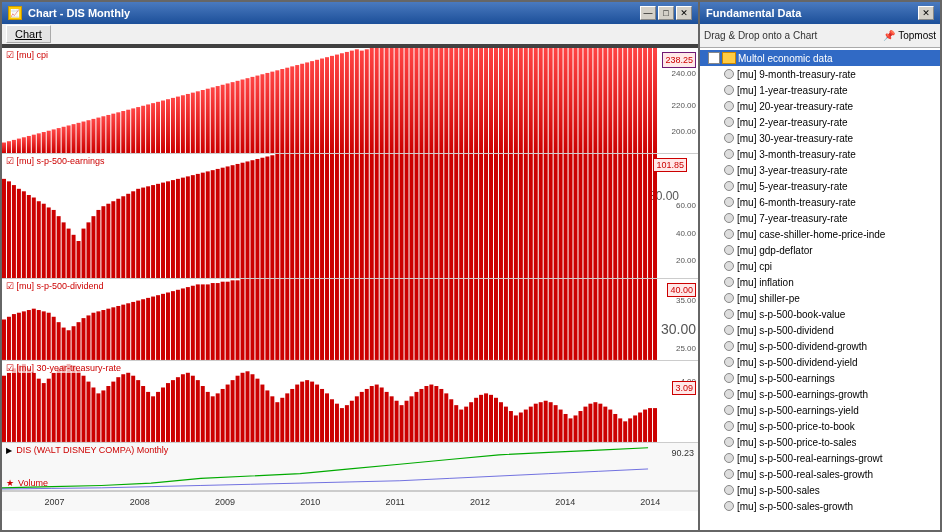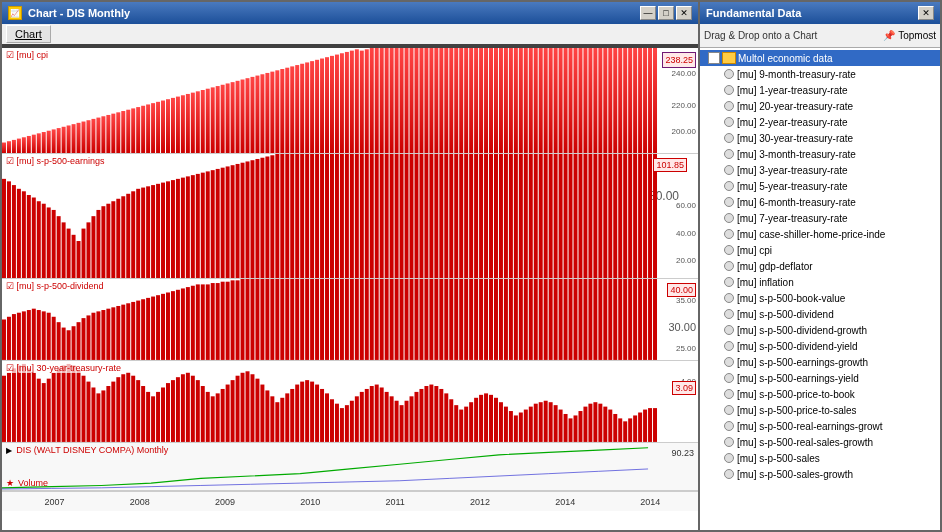--- a/index.html
+++ b/index.html
@@ -604,21 +604,21 @@
           <rect x="650" y="0" width="4" height="100"></rect>
             <rect x="655" y="0" width="4" height="100"></rect>
         </g>
       </svg>
     </div>
 
     <div class="chart-panel" style="height:17%; background:#fff; position:relative; border-bottom:1px solid #ccc;">
       <span class="panel-label" style="position:absolute;top:2px;left:4px;font-size:9px;color:#cc0000;z-index:2;">☑ [mu] s-p-500-dividend</span>
       <span style="position:absolute;right:2px;top:4px;font-size:9px;color:#cc0000;background:#ffe8e8;border:1px solid #cc0000;padding:1px 2px;z-index:2;">40.00</span>
       <span style="position:absolute;right:2px;top:20%;font-size:8px;color:#555;">35.00</span>
-      <span style="position:absolute;right:2px;top:52%;font-size:11px;color:#555;">30.00</span>
+      <span style="position:absolute;right:2px;top:52%;font-size:14px;color:#555;">30.00</span>
       <span style="position:absolute;right:2px;top:80%;font-size:8px;color:#555;text-align:center;">25.00</span>
       <svg style="position:absolute;left:0;top:0;right:40px;bottom:0;width:calc(100% - 40px);height:100%;" viewBox="0 0 660 60" preserveAspectRatio="none">
         <g fill="#cc0000">
 
           <rect x="0" y="30" width="4" height="30"></rect>
             <rect x="5" y="28" width="4" height="32"></rect>
           <rect x="10" y="26" width="4" height="34"></rect>
             <rect x="15" y="25" width="4" height="35"></rect>
           <rect x="20" y="24" width="4" height="36"></rect>
             <rect x="25" y="23" width="4" height="37"></rect>
@@ -1004,55 +1004,65 @@
     <span class="item-label">[mu] 7-year-treasury-rate</span>
   </div>
         <div class="tree-item">
     <span style="width:20px;display:inline-block;"></span>
     <div class="circle-icon"></div>
     <span class="item-label">[mu] case-shiller-home-price-inde</span>
   </div>
         <div class="tree-item">
     <span style="width:20px;display:inline-block;"></span>
     <div class="circle-icon"></div>
+    <span class="item-label">[mu] gdp-deflator</span>
+  </div>
+        <div class="tree-item">
+    <span style="width:20px;display:inline-block;"></span>
+    <div class="circle-icon"></div>
     <span class="item-label">[mu] cpi</span>
   </div>
         <div class="tree-item">
     <span style="width:20px;display:inline-block;"></span>
     <div class="circle-icon"></div>
-    <span class="item-label">[mu] gdp-deflator</span>
-  </div>
-        <div class="tree-item">
-    <span style="width:20px;display:inline-block;"></span>
-    <div class="circle-icon"></div>
     <span class="item-label">[mu] inflation</span>
   </div>
         <div class="tree-item">
     <span style="width:20px;display:inline-block;"></span>
     <div class="circle-icon"></div>
+    <span class="item-label">[mu] shiller-pe</span>
+  </div>
+        <div class="tree-item">
+    <span style="width:20px;display:inline-block;"></span>
+    <div class="circle-icon"></div>
     <span class="item-label">[mu] s-p-500-book-value</span>
   </div>
         <div class="tree-item">
     <span style="width:20px;display:inline-block;"></span>
     <div class="circle-icon"></div>
     <span class="item-label">[mu] s-p-500-dividend</span>
   </div>
         <div class="tree-item">
     <span style="width:20px;display:inline-block;"></span>
     <div class="circle-icon"></div>
     <span class="item-label">[mu] s-p-500-dividend-growth</span>
   </div>
         <div class="tree-item">
     <span style="width:20px;display:inline-block;"></span>
     <div class="circle-icon"></div>
     <span class="item-label">[mu] s-p-500-dividend-yield</span>
   </div>
         <div class="tree-item">
     <span style="width:20px;display:inline-block;"></span>
     <div class="circle-icon"></div>
+    <span class="item-label">[mu] s-p-500-earnings</span>
+  </div>
+        <div class="tree-item">
+    <span style="width:20px;display:inline-block;"></span>
+    <div class="circle-icon"></div>
     <span class="item-label">[mu] s-p-500-earnings-growth</span>
   </div>
         <div class="tree-item">
     <span style="width:20px;display:inline-block;"></span>
     <div class="circle-icon"></div>
     <span class="item-label">[mu] s-p-500-earnings-yield</span>
   </div>
         <div class="tree-item">
     <span style="width:20px;display:inline-block;"></span>
     <div class="circle-icon"></div>

